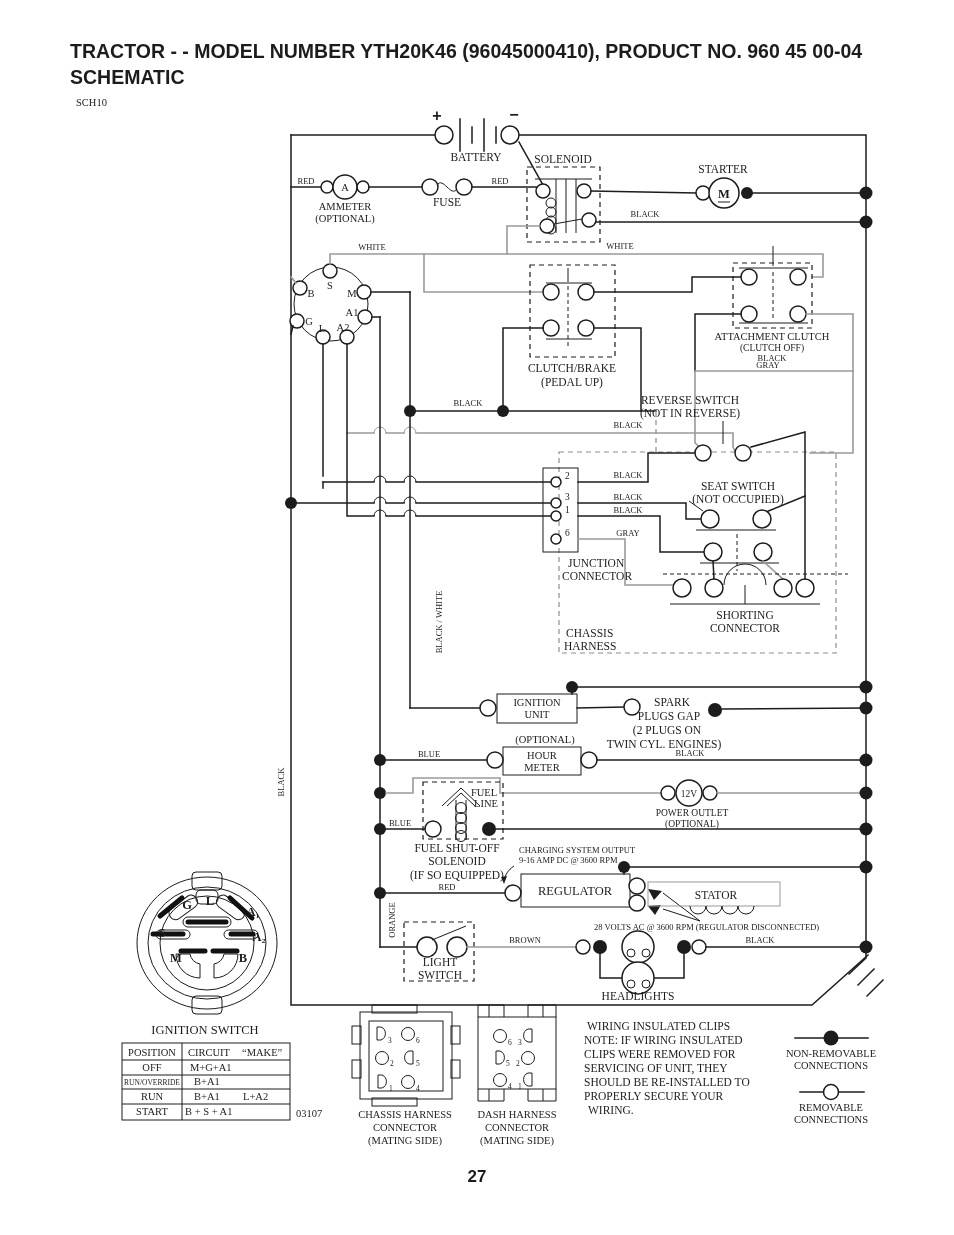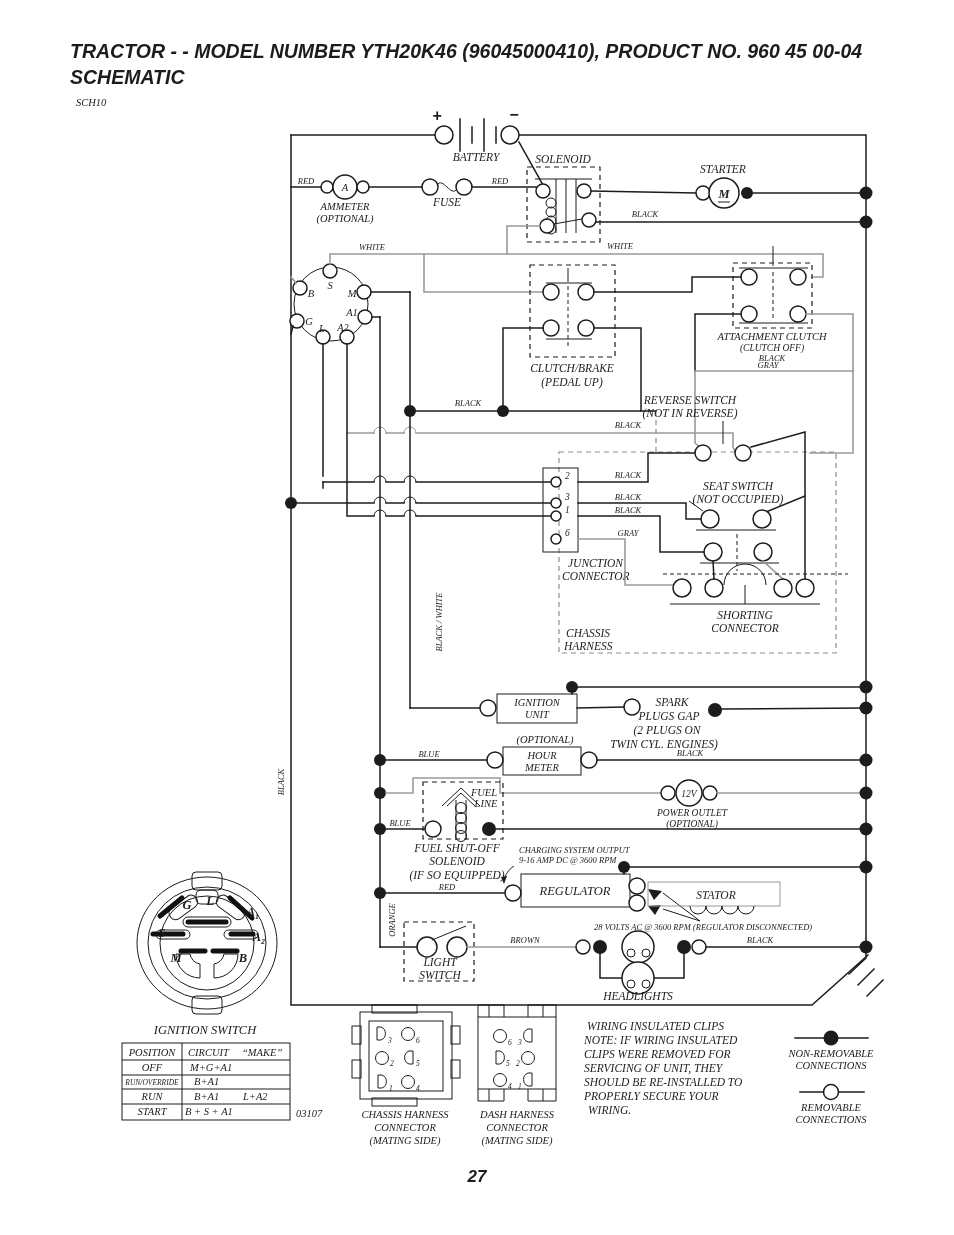--- a/index.html
+++ b/index.html
@@ -1,16 +1,16 @@
 <!DOCTYPE html>
 <html><head>
 <meta charset="utf-8">
 <style>
   html,body{margin:0;padding:0;background:#fff;}
-  .stage{width:760px;height:1235px;position:relative;background:#fff;font-style:italic;}
+  .stage{width:760px;height:1235px;position:relative;background:#fff;}
   svg{display:block;}
   .wire{stroke:#1c1c1c;stroke-width:1.5;fill:none;stroke-linecap:square;}
   .wireg{stroke:#9a9a9a;stroke-width:1.6;fill:none;stroke-linecap:square;}
   .thin{stroke:#1c1c1c;stroke-width:1;fill:none;}
   .thing{stroke:#9a9a9a;stroke-width:1;fill:none;}
   .term{fill:#fff;stroke:#1c1c1c;stroke-width:1.5;}
   .dot{fill:#1c1c1c;stroke:none;}
   .dashbox{fill:none;stroke:#1c1c1c;stroke-width:1.2;stroke-dasharray:5 4;}
   .dashg{fill:none;stroke:#8d8d8d;stroke-width:1.2;stroke-dasharray:5 4;}
   .dashc{fill:none;stroke:#1c1c1c;stroke-width:1;stroke-dasharray:4 3;}

